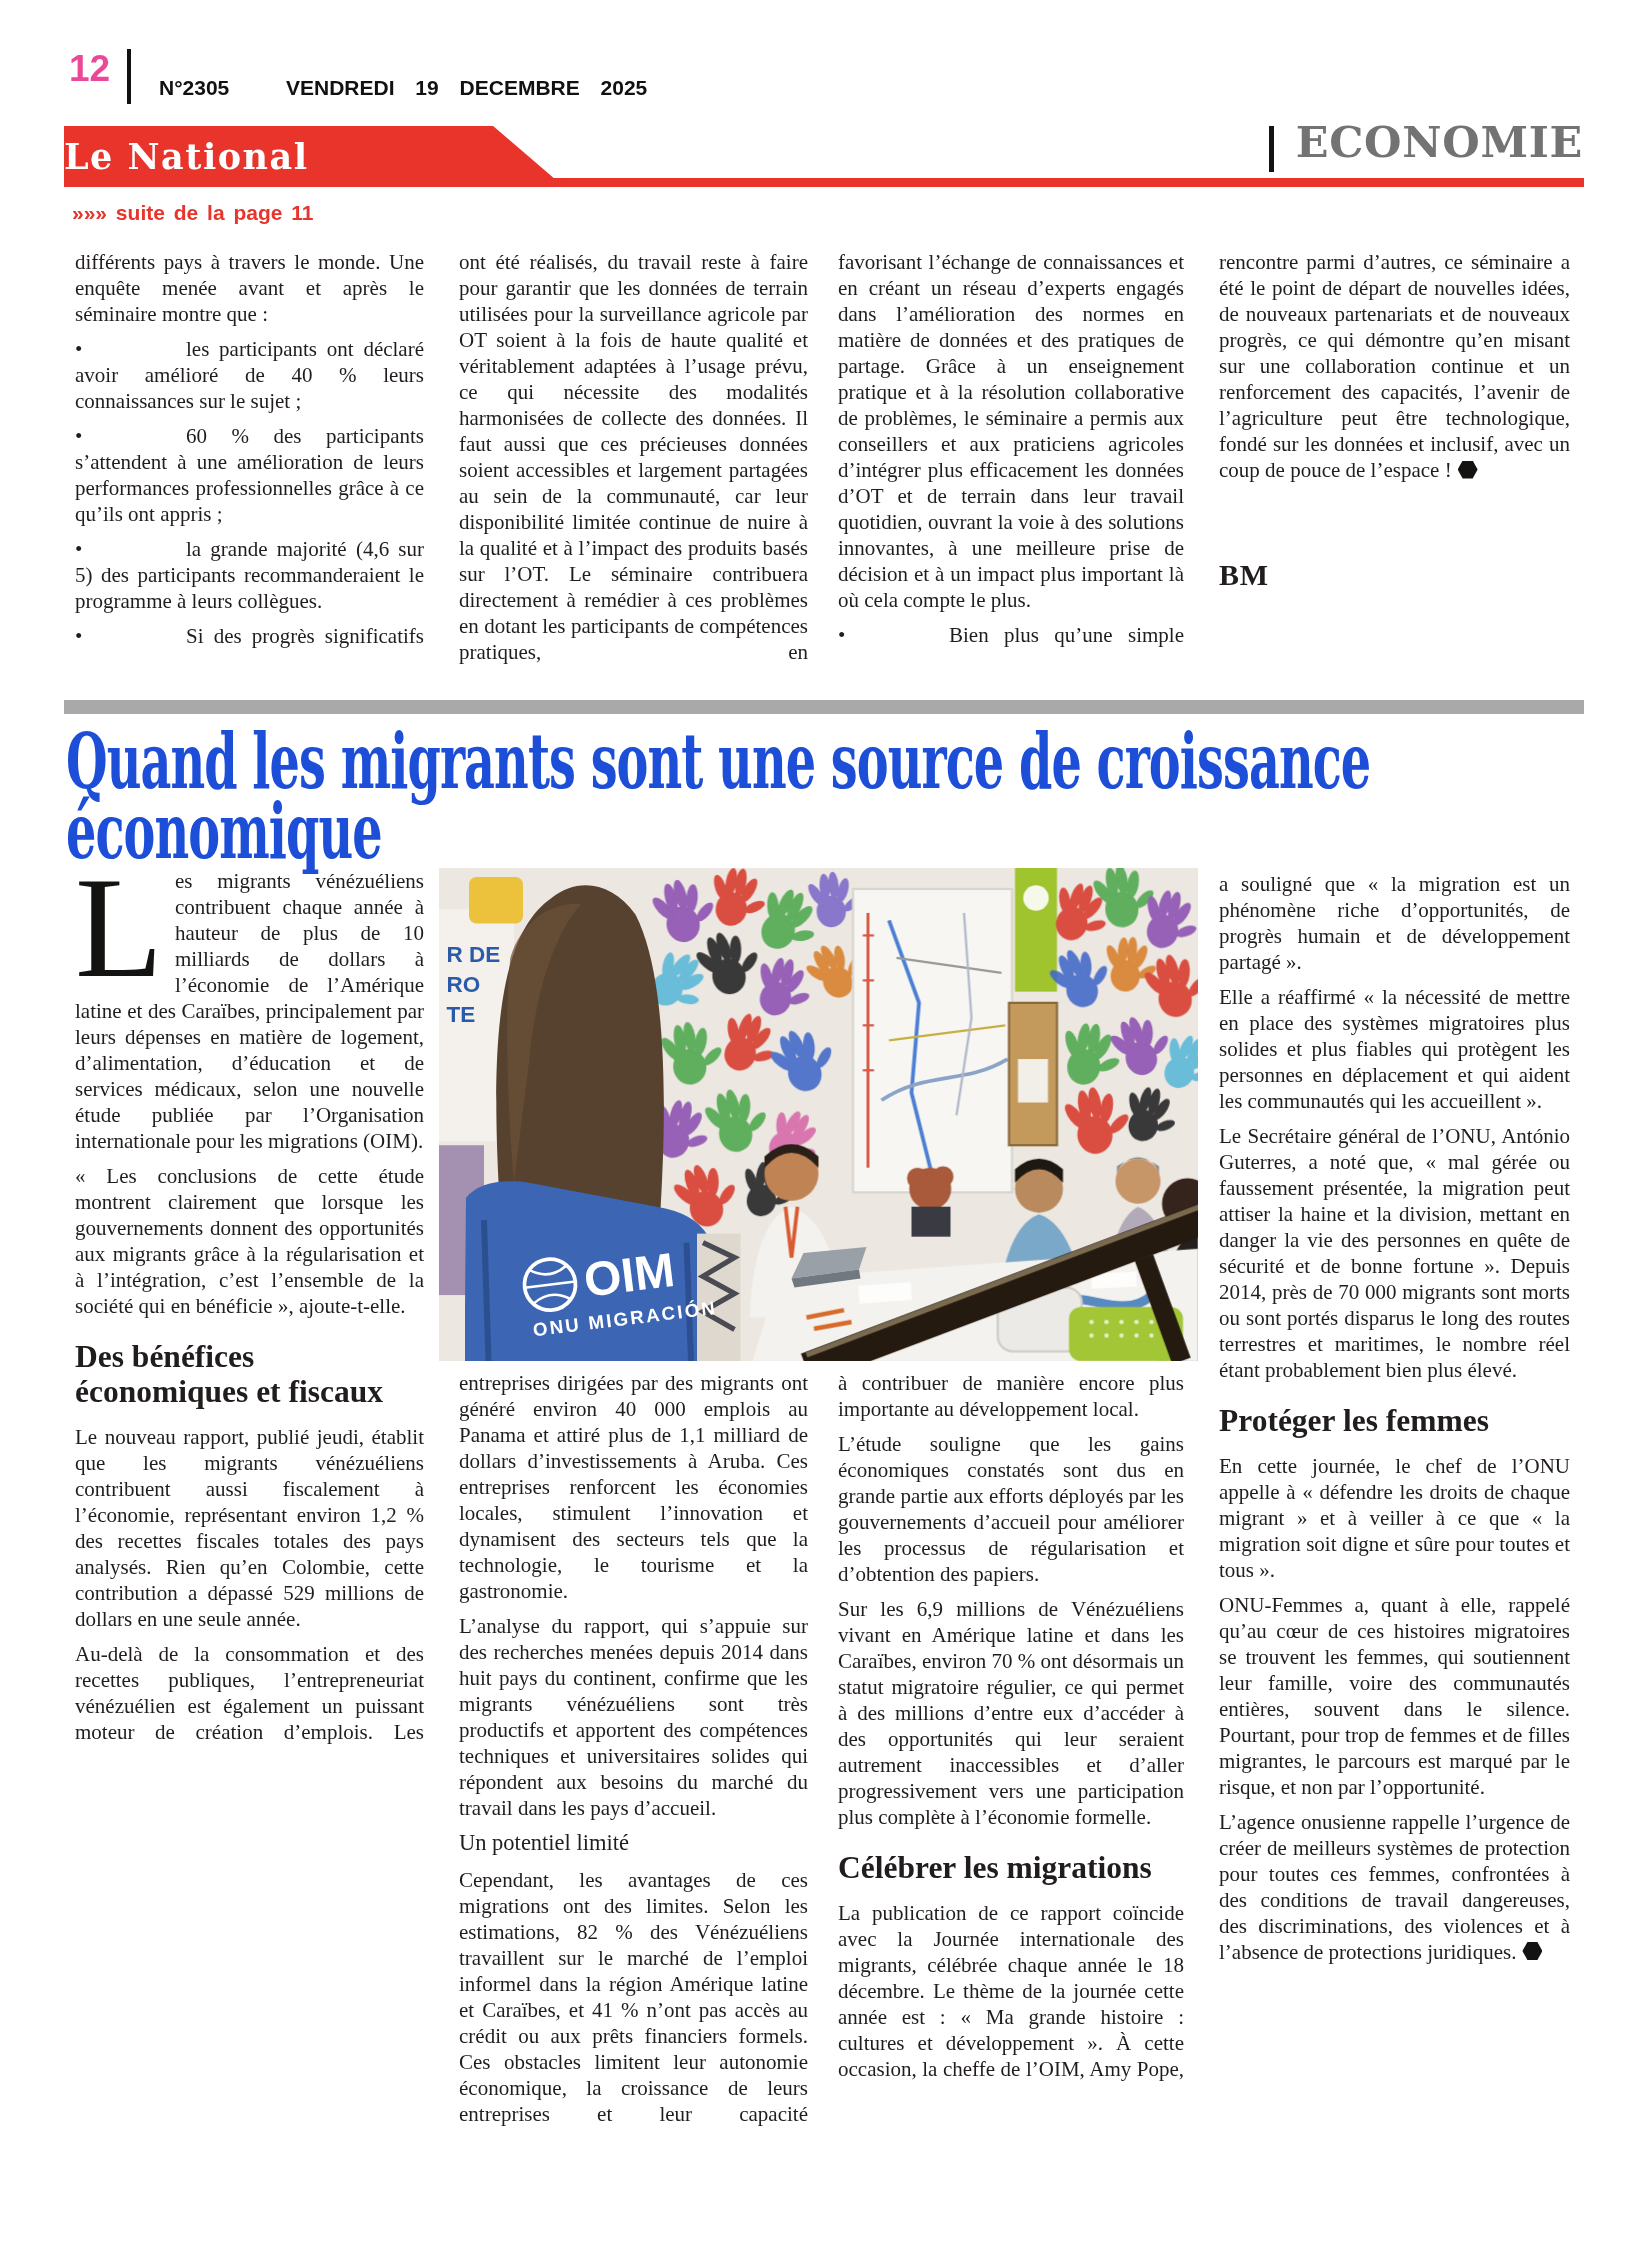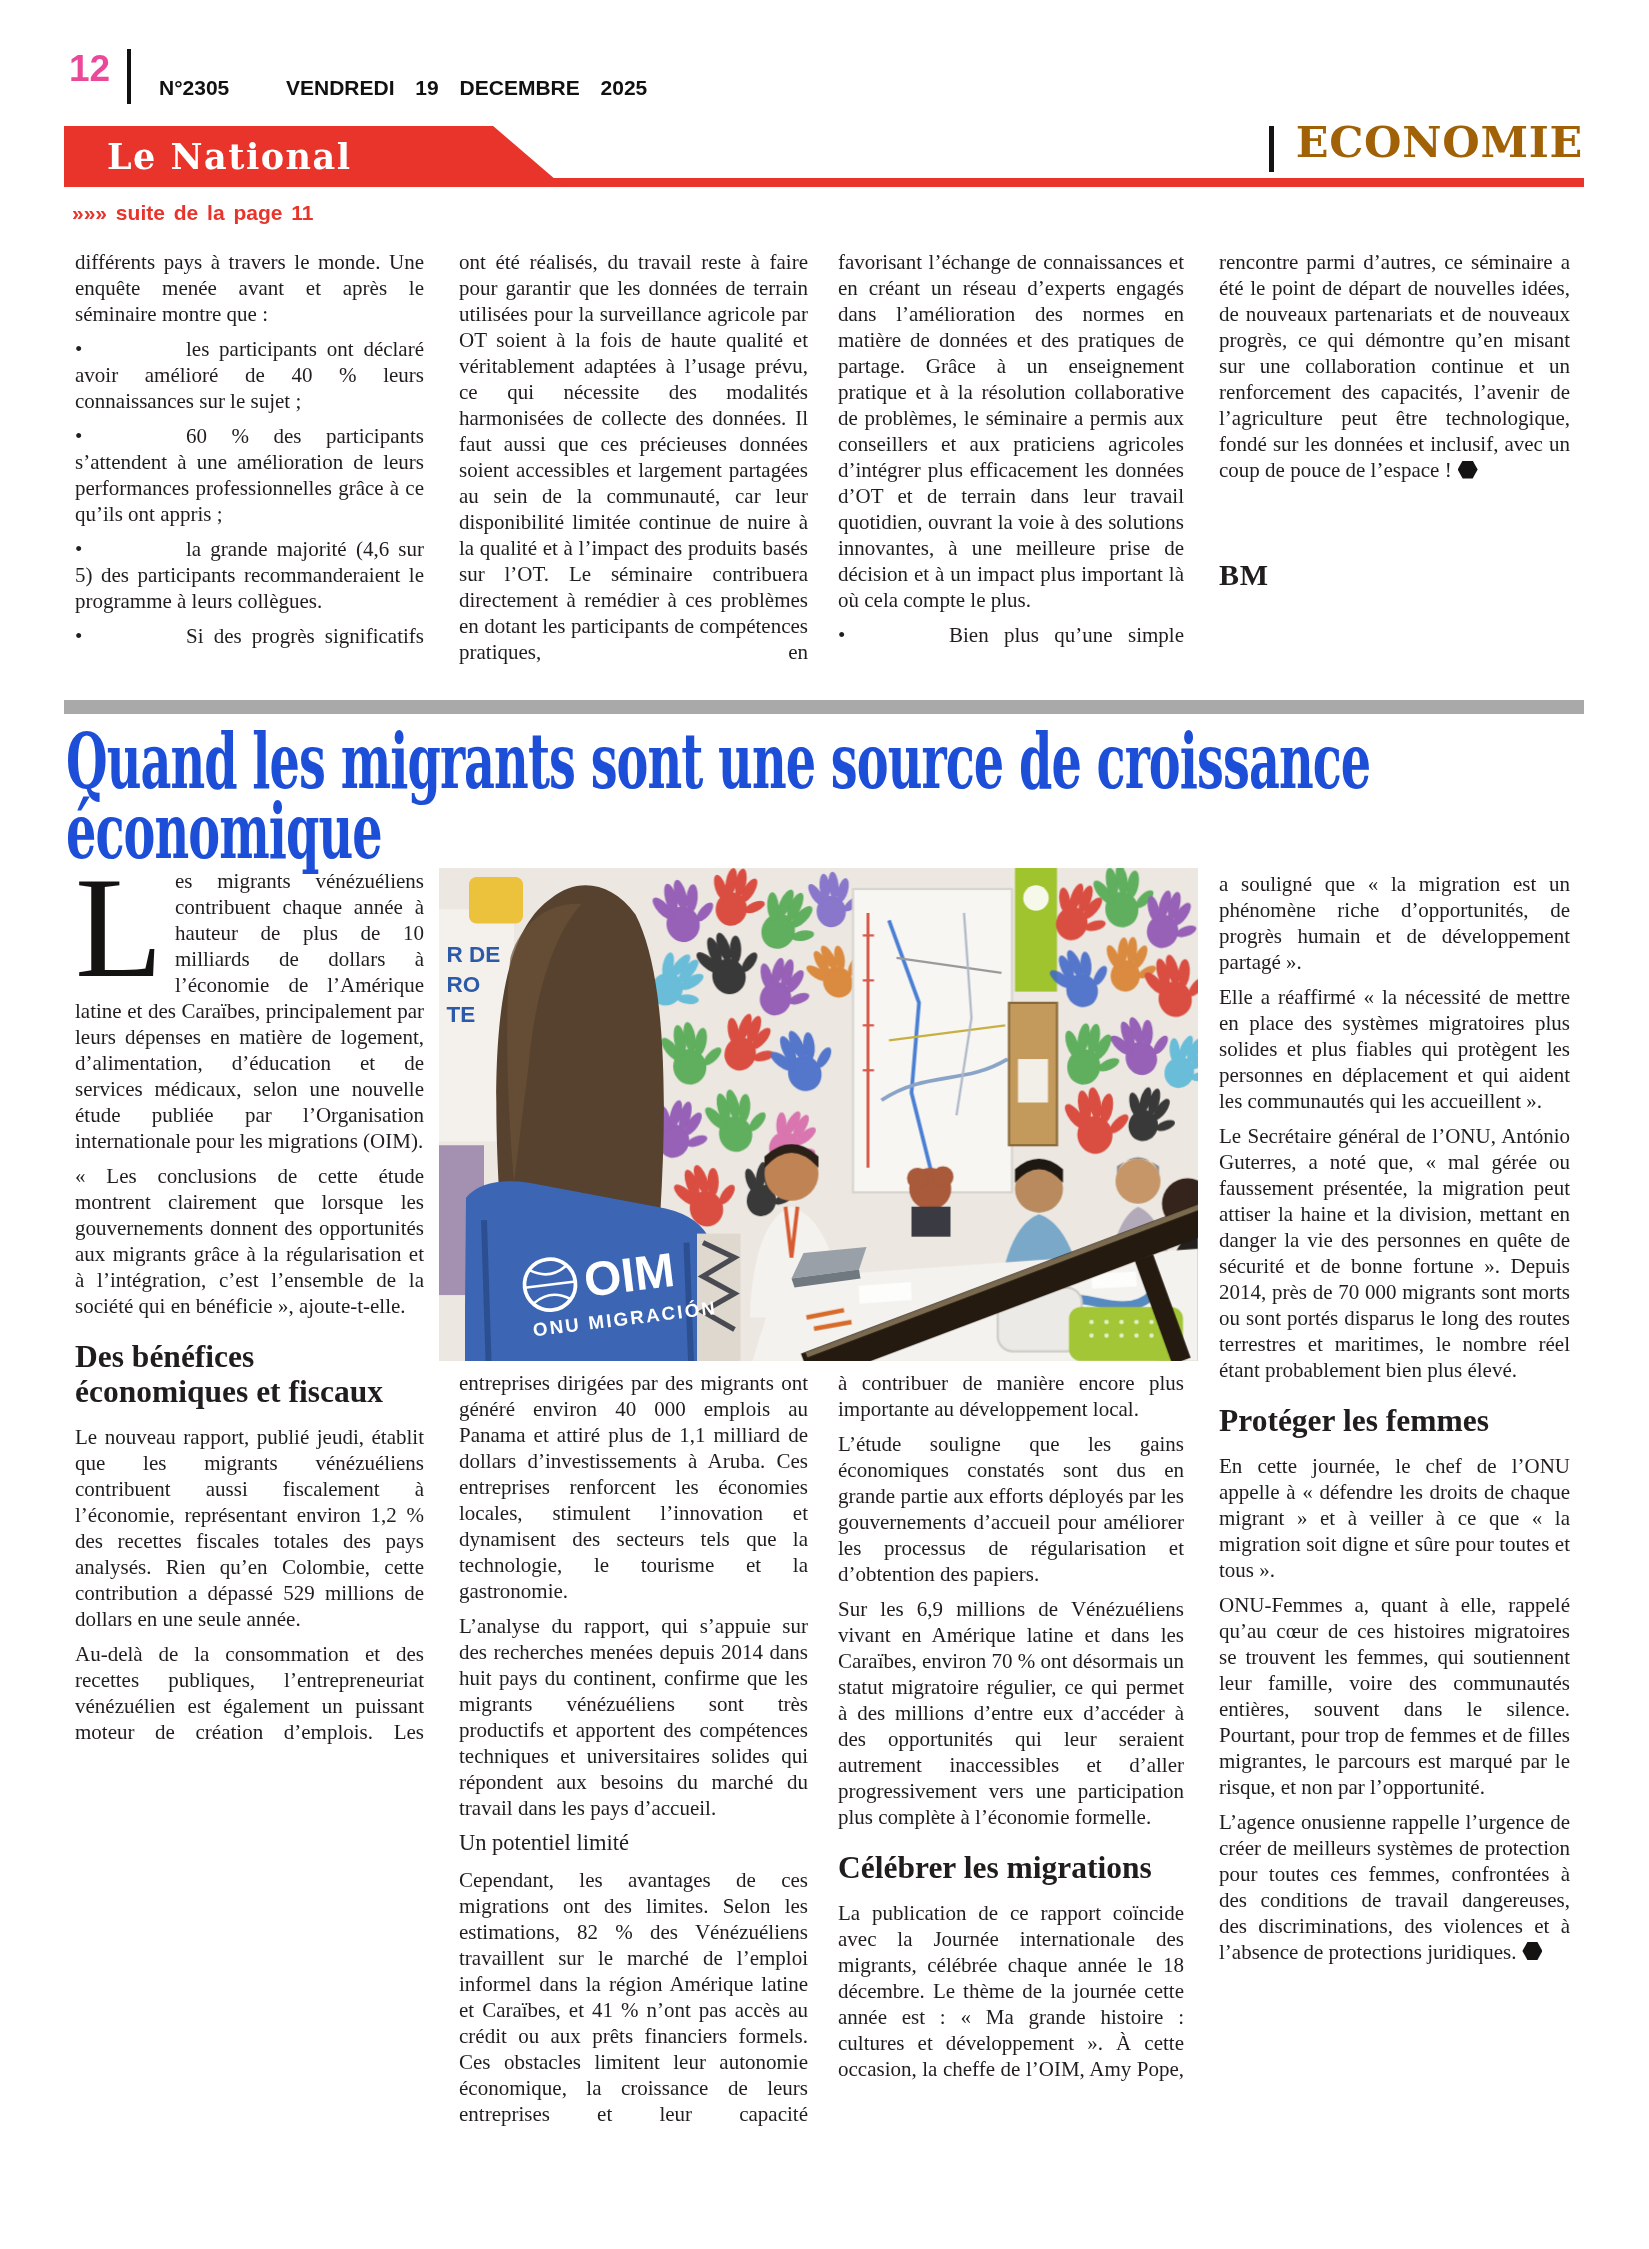--- a/index.html
+++ b/index.html
@@ -8,26 +8,26 @@
   
   .pgnum{position:absolute;left:69px;top:48px;font-family:"Liberation Sans",sans-serif;
          font-weight:bold;font-size:37px;color:#ec4899;}
   .pgbar{position:absolute;left:127px;top:49px;width:3.7px;height:55px;background:#111;}
   .issue{position:absolute;left:159px;top:76px;font-family:"Liberation Sans",sans-serif;
          font-weight:bold;font-size:21px;color:#111;}
   .date{position:absolute;left:286px;top:76px;font-family:"Liberation Sans",sans-serif;
         font-weight:bold;font-size:21px;color:#111;word-spacing:15px;}
   .banner{position:absolute;left:64px;top:126px;width:499px;height:60px;background:#e8342a;
           clip-path:polygon(0 0,86% 0,100% 100%,0 100%);z-index:2;}
-  .banner span{display:block;padding-left:43px;line-height:61px;color:#fff;
+  .banner span{display:block;line-height:61px;color:#fff;
                font-family:"DejaVu Serif",serif;font-weight:bold;font-size:35px;letter-spacing:1.5px;}
   .redrule{position:absolute;left:64px;top:178px;width:1520px;height:9px;background:#e8342a;}
   .secbar{position:absolute;left:1269px;top:126px;width:5.2px;height:46px;background:#151312;}
   .section{position:absolute;right:67px;top:117px;font-family:"DejaVu Serif",serif;
-           font-weight:bold;font-size:43px;color:#a16207;letter-spacing:0.7px;}
+           font-weight:bold;font-size:43px;color:#737373;letter-spacing:0.7px;}
   .contnote{position:absolute;left:72px;top:201px;font-family:"Liberation Sans",sans-serif;
             font-weight:bold;font-size:21px;color:#e8342a;word-spacing:3px;}
   
   .col{position:absolute;text-align:justify;font-size:21px;line-height:26px;color:#201d1c;}
   .col p{margin:0 0 9px 0;}
   .dot{display:inline-block;min-width:111px;}
   .cont{text-align-last:justify;}
   .byline{margin-top:79px !important;font-weight:bold;font-size:30px;letter-spacing:0.7px;
           text-align:left;text-align-last:left;}
   .h2{font-weight:bold;font-size:31.5px;line-height:35px;margin:19.5px 0 15px 0;

